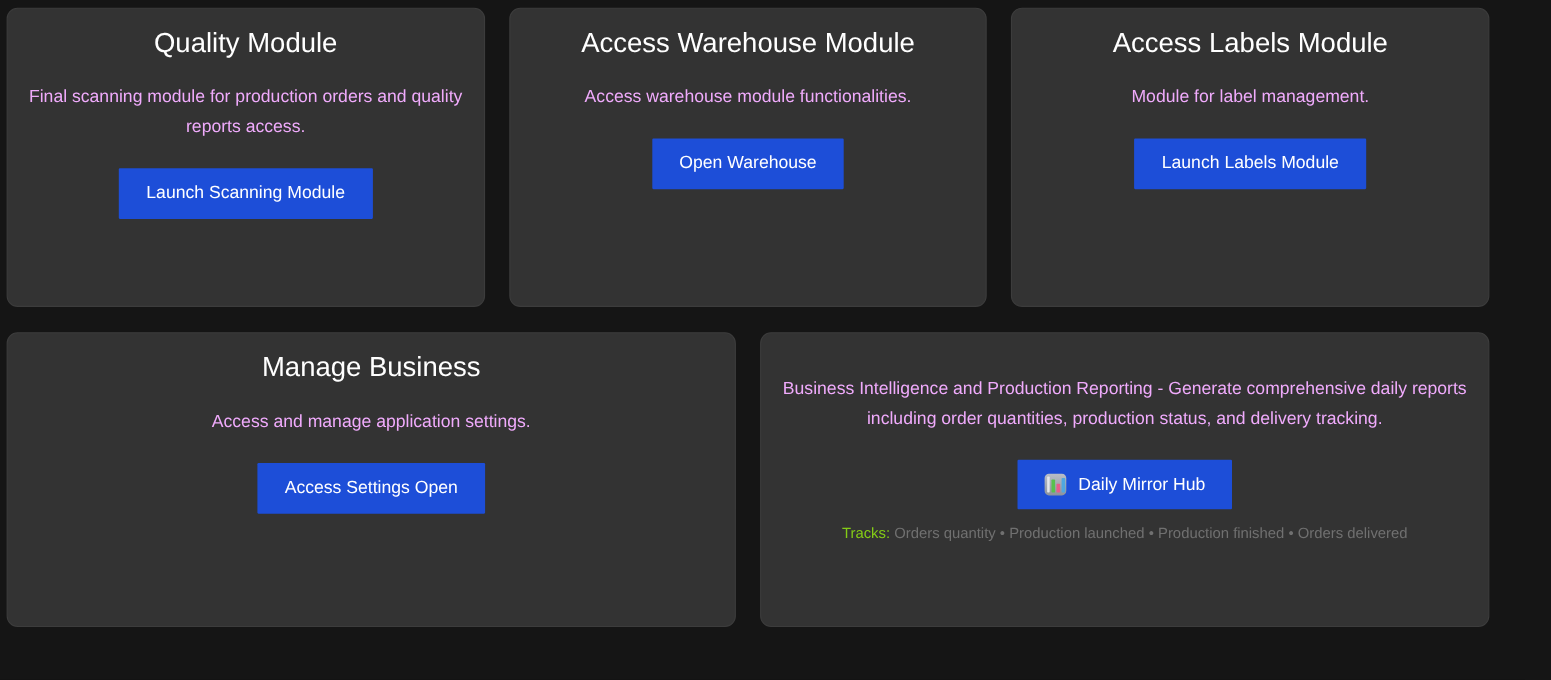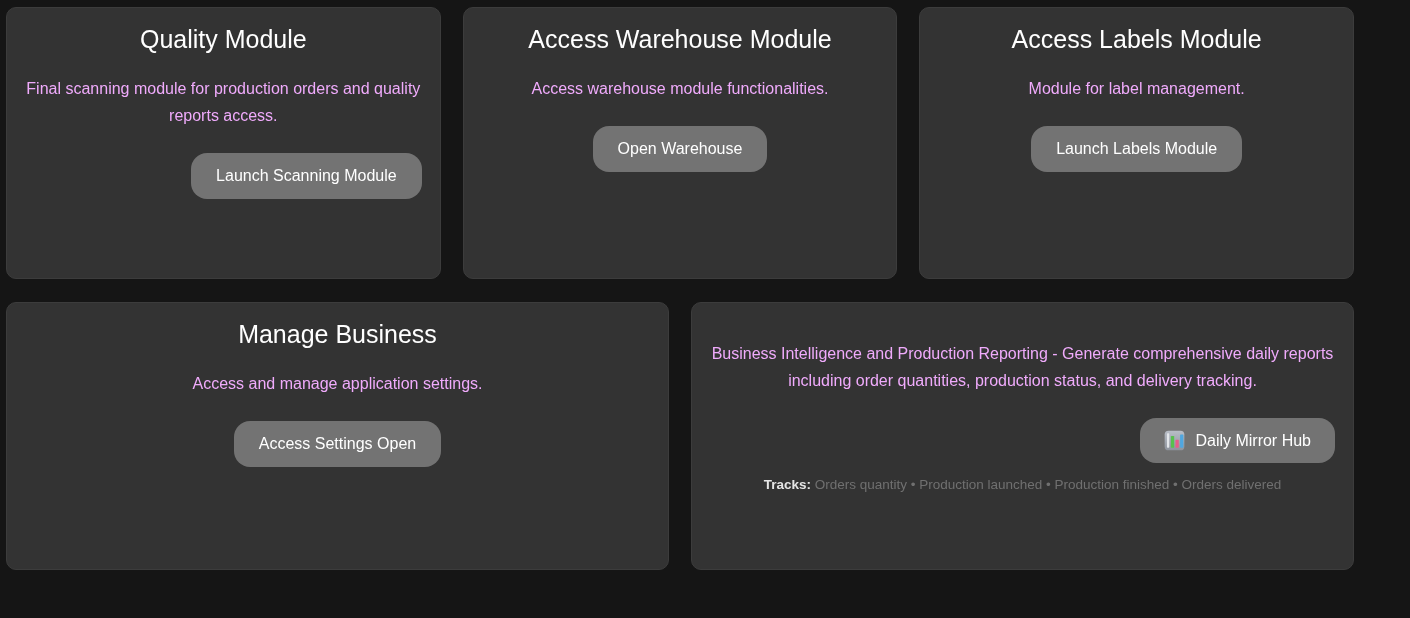--- a/index.html
+++ b/index.html
@@ -48,45 +48,45 @@
     line-height: 27px;
     text-align: center;
     color: #f0abfc;
   }
   .actions {
     margin-top: 24px;
     display: flex;
     flex-direction: column;
     gap: 13px;
   }
-  .actions.left   { align-items: flex-end; }
+  .actions.left   { align-items: center; }
   .actions.center { align-items: center; }
   .btn {
-    background: #737373;
+    background: #1d4ed8;
     color: #ffffff;
     border: none;
-    border-radius: 16px;
+    border-radius: 1px;
     padding: 14px 25px;
     font-size: 16px;
     font-family: inherit;
     cursor: pointer;
     display: inline-flex;
     align-items: center;
     gap: 10px;
   }
   .btn.with-icon { padding: 12px 24px; }
   .emoji-lg { width: 30px; height: 30px; flex: 0 0 auto; }
   .emoji-sm { width: 21px; height: 21px; flex: 0 0 auto; }
   .tracks {
     margin: 14px 0 0;
     text-align: center;
     font-size: 13.5px;
     color: #707070;
   }
-  .tracks strong { font-weight: 700; color: #e5e5e5; }
+  .tracks strong { font-weight: 400; color: #84cc16; }
 </style>
 </head>
 <body>
 
 <div class="container">
 
   <div class="row row1">
 
     <section class="card">
       <h2 class="card-title">

